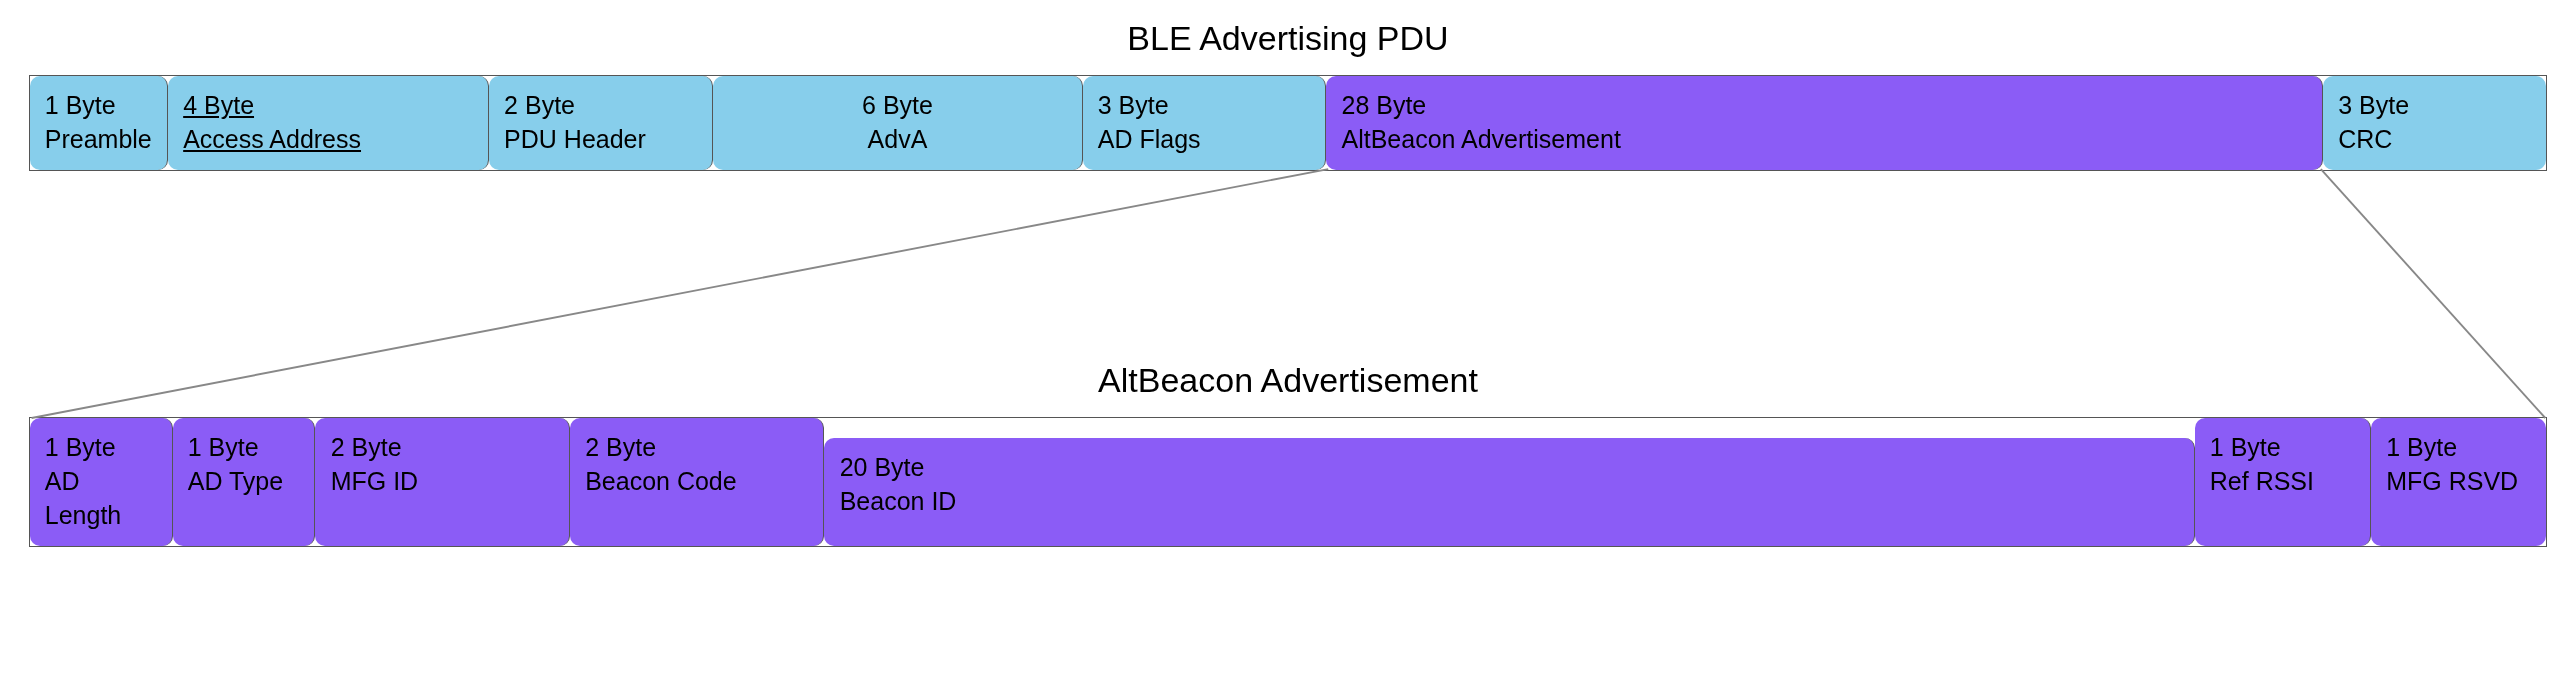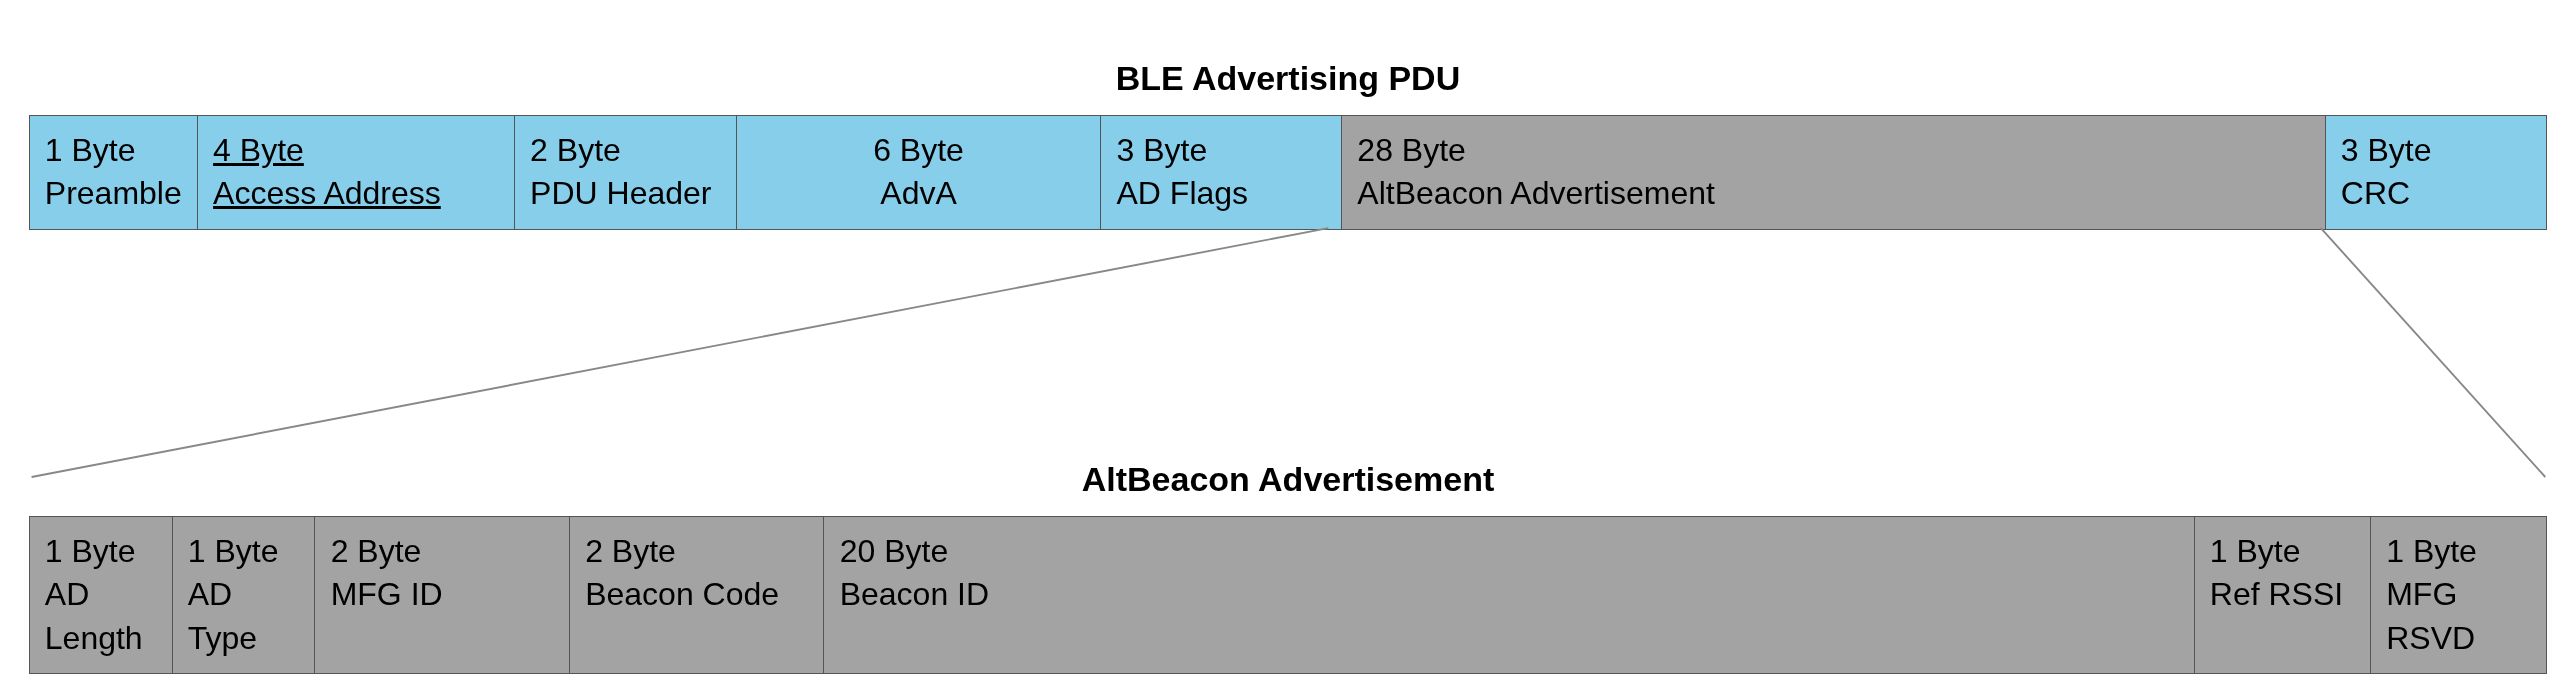--- a/index.html
+++ b/index.html
@@ -7,43 +7,43 @@
       background: #fff;
       font-family: Arial, Helvetica, sans-serif;
       width: 2576px;
       min-height: 695px;
       padding: 19px 28.6px;
     }
 
     .section-title {
       text-align: center;
       font-size: 34px;
-      font-weight: bold;
+      font-weight: normal;
       margin-bottom: 17px;
-      margin-top: 40px;
     }
 
     .row {
       display: flex;
       width: 100%;
       border: 1.9px solid #555;
     }
 
     .cell {
       border-right: 1.9px solid #555;
       padding: 13.3px 15.2px;
-      font-size: 32px;
+      font-size: 25px;
       line-height: 1.35;
+      border-radius: 10px;
     }
     .cell:last-child {
       border-right: none;
     }
 
     .blue { background-color: #87CEEB; }
-    .green { background-color: #a3a3a3; }
+    .green { background-color: #8b5cf6; }
 
     
     .ble-preamble   { flex: 1; }
     .ble-access     { flex: 3; text-decoration: underline; }
     .ble-pdu        { flex: 2; }
     .ble-adva       { flex: 3.5; text-align: center; }
     .ble-adflags    { flex: 2.2; }
     .ble-altbeacon  { flex: 10; }
     .ble-crc        { flex: 2; }
 
@@ -108,21 +108,21 @@
   <div class="section-title">AltBeacon Advertisement</div>
   <div class="row" id="alt-row">
       <div class="cell green alt-adlen" style="white-space: pre-line;">1 Byte
 AD Length</div>
       <div class="cell green alt-adtype" style="white-space: pre-line;">1 Byte
 AD Type</div>
       <div class="cell green alt-mfgid" style="white-space: pre-line;">2 Byte
 MFG ID</div>
       <div class="cell green alt-beaconcode" style="white-space: pre-line;">2 Byte
 Beacon Code</div>
-      <div class="cell green alt-beaconid" style="white-space: pre-line;">20 Byte
+      <div class="cell green alt-beaconid" style="white-space: pre-line; margin-top: 20px;">20 Byte
 Beacon ID</div>
       <div class="cell green alt-refrssi" style="white-space: pre-line;">1 Byte
 Ref RSSI</div>
       <div class="cell green alt-mfgrsvd" style="white-space: pre-line;">1 Byte
 MFG RSVD</div>
     </div>
 </div>
 
 
 </body></html>

